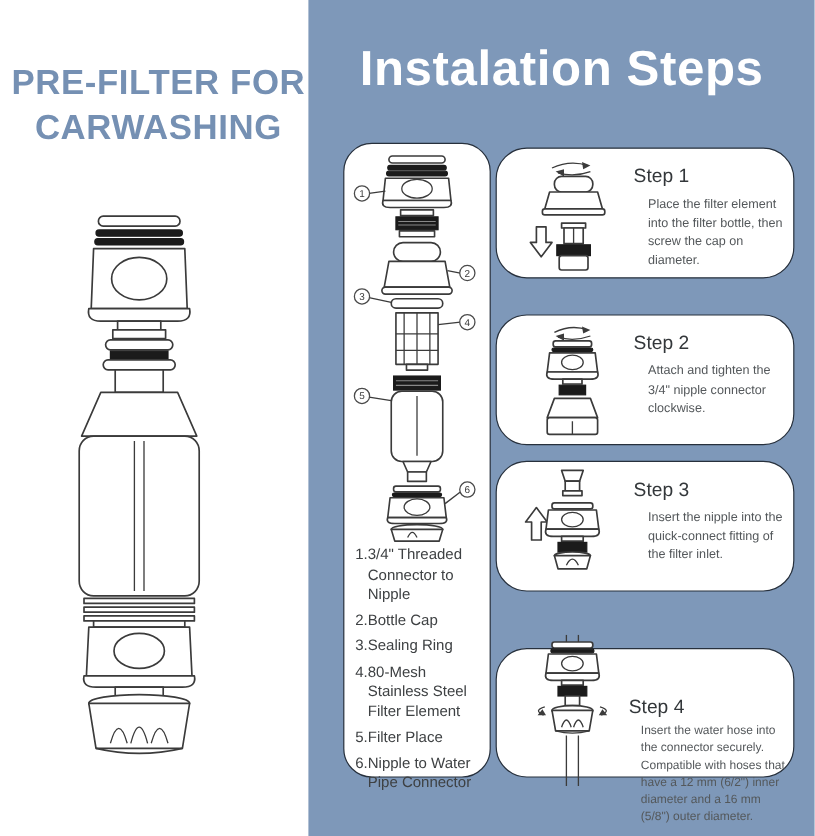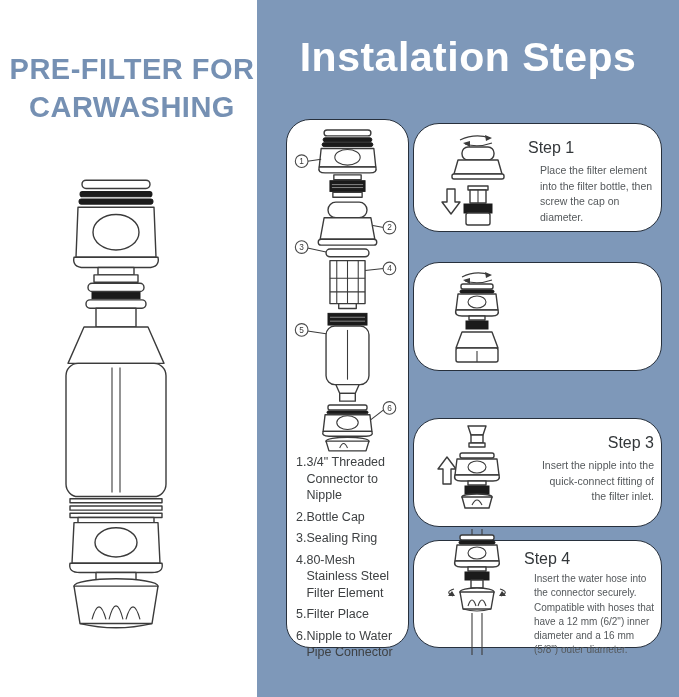--- a/index.html
+++ b/index.html
@@ -34,29 +34,29 @@
     font-size:12.5px; line-height:16.5px; color:#3e4143;
   }
   .part-item { display:flex; margin-bottom:5px; }
   .part-num { flex:none; }
 
   .step-card {
     position:absolute; left:413px; width:249px; height:109px;
     background:#ffffff; border:1.5px solid #27303c; border-radius:26px;
     box-sizing:border-box;
   }
-  .card-1 { top:123px; } .card-2 { top:262px; } .card-3 { top:418px;text-align:right; }
+  .card-1 { top:123px; } .card-2 { top:262px; } .card-3 { top:384px; }
   .card-4 { top:540px; height:108px; }
   .step-illus { position:absolute; left:16px; top:5px; }
   .card-4 .step-illus { top:-12px; }
   .step-text { position:absolute; left:114px; top:15px; width:126px; }
   .card-4 .step-text { top:9px; width:132px; left:110px; }
   .step-title { font-size:16px; color:#33373a; margin:0 0 6px 0; font-weight:normal; }
   .step-body  { font-size:10.5px; line-height:15.5px; color:#54585b; margin:0 0 0 12px; }
-  .card-4 .step-title { margin-bottom:4px; }
+  .card-4 .step-title { margin-bottom:4px;margin-top:31px; }
   .card-4 .step-body  { font-size:10px; line-height:14.3px; margin-left:10px; }
 
   svg { display:block; }
   .ln { fill:none; stroke:#3b3b3b; stroke-width:1.4; stroke-linejoin:round; }
   .ln2 { fill:#ffffff; stroke:#3b3b3b; stroke-width:1.4; stroke-linejoin:round; }
   .lnt { fill:none; stroke:#3b3b3b; stroke-width:1.1; stroke-linejoin:round; }
   .dk { fill:#1b1b1b; stroke:#1b1b1b; }
   .co { fill:#ffffff; stroke:#4a4a4a; stroke-width:1.1; }
   .cot { font-size:8.5px; fill:#3b3b3b; text-anchor:middle; }
 </style>
@@ -275,20 +275,24 @@
         <path class="ln2" d="M26,42 Q24,48 32,48 L62,48 Q70,48 68,42 Z"></path>
         <rect class="ln2" x="39" y="48" width="16" height="4"></rect>
         <rect class="dk" x="36" y="53" width="22" height="8"></rect>
       </g>
       <g>
         <path class="ln2" d="M32,64 L62,64 L68,80 L26,80 Z"></path>
         <rect class="ln2" x="26" y="80" width="42" height="14" rx="2"></rect>
         <line class="lnt" x1="47" y1="83" x2="47" y2="94"></line>
       </g>
     </svg>
+    <div class="step-text">
+      <p class="step-title">Step 2</p>
+      <p class="step-body">Attach and tighten the 3/4" nipple connector clockwise.</p>
+    </div>
   </div>
 
   <div class="step-card card-3">
     <svg class="step-illus" width="95" height="98" viewBox="0 0 95 98">
       <g>
         <path class="ln2" d="M38,2 L56,2 L53,11 L41,11 Z"></path>
         <rect class="ln2" x="41" y="11" width="12" height="8"></rect>
         <rect class="ln2" x="39" y="19" width="16" height="4"></rect>
       </g>
       <path class="ln2" d="M17,33 L26,45 L21,45 L21,60 L13,60 L13,45 L8,45 Z"></path>

